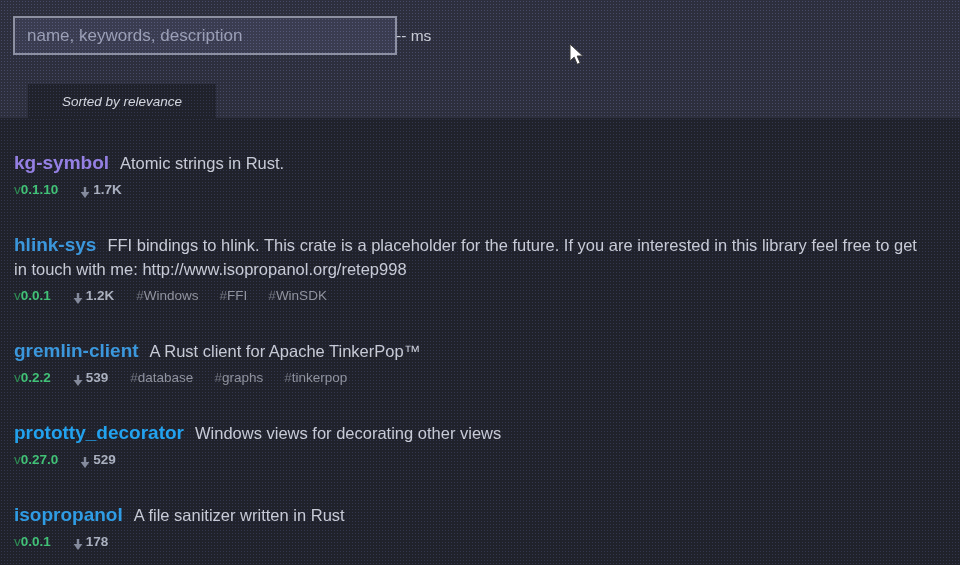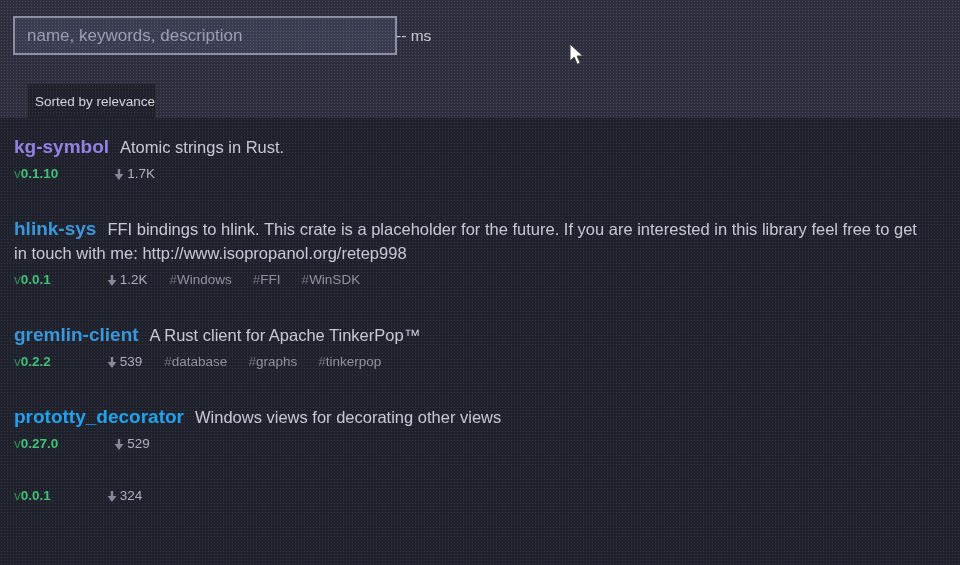--- a/index.html
+++ b/index.html
@@ -33,58 +33,58 @@
   }
   .search-input::placeholder { color: #9b9fb6; opacity: 1; }
   .timing {
     position: absolute; top: 27px; left: 396px;
     color: #c9ccd6; font-size: 15.5px;
   }
 
   
   .tab {
     position: absolute; bottom: 0; left: 28px;
-    height: 34px; width: 127px;
+    height: 34px; width: 188px;
     background-color: #20222b;
     background-image: radial-gradient(circle, #33364e 0.8px, transparent 1px);
     background-size: 3px 3px;
-    display: flex; align-items: center; justify-content: flex-end;
+    display: flex; align-items: center; justify-content: center; font-style: italic;
   }
   .tab-label { color: #d3d6df; font-size: 13.5px; }
 
   
   .content {
     position: absolute; top: 118px; left: 0; right: 0; bottom: 0;
     background-color: #20222b;
     background-image: radial-gradient(circle, #33364e 0.8px, transparent 1px);
     background-size: 3px 3px;
-    padding: 17px 40px 0 14px;
+    padding: 33px 40px 0 14px;
     box-sizing: border-box;
   }
   .crate { max-width: 906px; }
   .crate + .crate { margin-top: 34px; }
   .crate-head {
     margin: 0;
     font-size: 16.5px; line-height: 24px;
     color: #c7cad6;
   }
   .crate-name {
     font-size: 19px; font-weight: 700;
     margin-right: 11px;
     cursor: pointer;
   }
   .crate-meta {
     margin-top: 6px; height: 18px; line-height: 18px;
     font-size: 13.5px;
     display: flex; align-items: center;
   }
-  .version { margin-right: 34px; }
+  .version { margin-right: 22px; }
   .version .v-prefix { color: #2e8f55; }
   .version .v-number { color: #41c177; font-weight: 700; }
-  .downloads { display: inline-flex; align-items: center; color: #aab0bf; margin-right: 22px; font-weight: 400; margin-left: 22px;}
+  .downloads { display: inline-flex; align-items: flex-end; color: #aab0bf; margin-right: 22px; font-weight: 700;}
   .downloads svg { margin-right: 3px; display: block; }
   .keyword { color: #90939f; margin-right: 21px; }
   .keyword .hash { color: #70737f; }
 
   
   .cursor { position: absolute; top: 43px; left: 568px; z-index: 10; pointer-events: none; }
 </style>
 </head>
 <body>
 
@@ -152,28 +152,29 @@
           <line x1="5" y1="1" x2="5" y2="9" stroke="#848a9c" stroke-width="2.4"></line>
           <polygon points="0.6,6 9.4,6 5,12" fill="#848a9c"></polygon>
         </svg>
         <span>529</span>
       </span>
       <span></span>
     </div>
   </div>
 
   <div class="crate">
+    <p class="crate-head"><span class="crate-name" style="color: rgb(47, 156, 228);">isopropanol</span><span class="crate-desc">A file sanitizer written in Rust</span></p>
     <div class="crate-meta">
       <span class="version"><span class="v-prefix">v</span><span class="v-number">0.0.1</span></span>
       <span class="downloads">
         <svg width="10" height="13" viewBox="0 0 10 13">
           <line x1="5" y1="1" x2="5" y2="9" stroke="#848a9c" stroke-width="2.4"></line>
           <polygon points="0.6,6 9.4,6 5,12" fill="#848a9c"></polygon>
         </svg>
-        <span>324</span>
+        <span>178</span>
       </span>
       <span></span>
     </div>
   </div>
 </div>
 </div>
 
 <svg class="cursor" width="18" height="24" viewBox="0 0 18 24">
   <path d="M2 1 L2 18 L6.2 14.2 L9.2 21.3 L12.2 20 L9.2 13 L14.8 13 Z" fill="#ffffff" stroke="#3a3a3a" stroke-width="1"></path>
 </svg>

